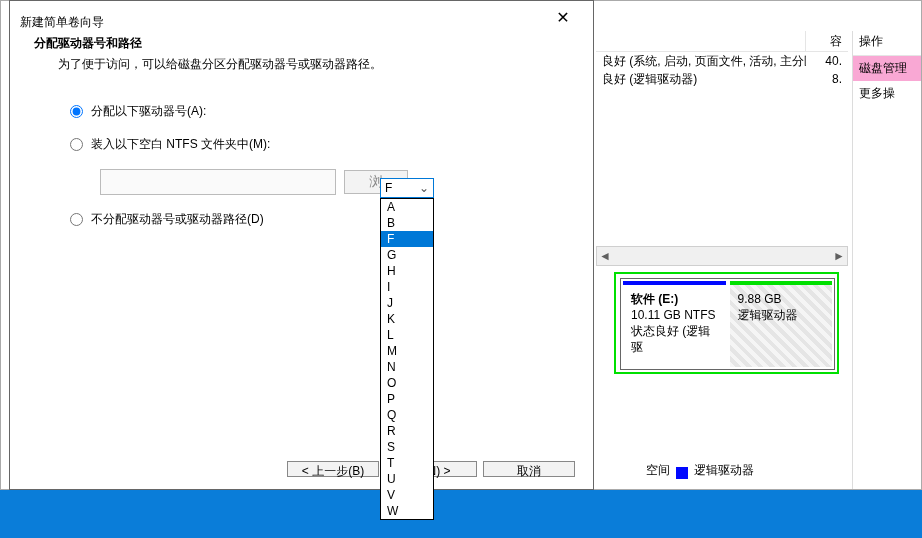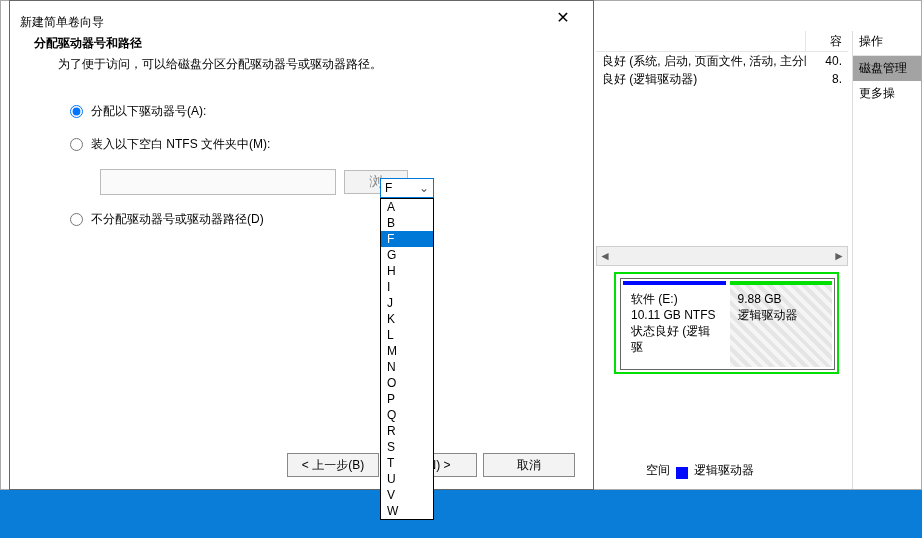--- a/index.html
+++ b/index.html
@@ -7,30 +7,30 @@
 .bg-window .bg-content{position:absolute;left:595px;top:30px;right:0;bottom:0}
 .bg-table{position:absolute;left:0;top:0;right:73px;font-size:12px}
 .bg-th{height:20px;border-bottom:1px solid #e5e5e5;display:flex}
 .bg-th .c1{flex:1;padding:2px 6px}
 .bg-th .c2{width:30px;padding:2px 6px;border-left:1px solid #e5e5e5;text-align:right}
 .bg-row{display:flex;height:18px;align-items:center}
 .bg-row .c1{flex:1;padding:0 6px;white-space:nowrap;overflow:hidden}
 .bg-row .c2{width:30px;padding:0 6px;text-align:right}
 .side-panel{position:absolute;right:0;top:0;width:68px;bottom:0;border-left:1px solid #dcdcdc}
 .side-head{height:20px;padding:2px 6px;border-bottom:1px solid #e5e5e5;font-weight:normal}
-.side-item{padding:4px 6px;background:#a3a3a3}
+.side-item{padding:4px 6px;background:#f9a8d4}
 .side-more{padding:4px 6px;text-align:left}
 .hscroll{position:absolute;left:0;right:73px;top:215px;height:18px;background:#f0f0f0;border:1px solid #cfcfcf;display:flex;align-items:center}
 .hscroll .btn{width:16px;height:16px;display:flex;align-items:center;justify-content:center;color:#606060}
 .hscroll .track{flex:1}
 .vol-box{position:absolute;left:15px;right:80px;top:243px;height:99px;border:1px solid #666;display:flex}
 .vol-box .vol{flex:1;margin:2px;border-top:4px solid;padding:6px 8px;font-size:12px;line-height:16px}
 .vol-box .vol.blue{border-top-color:#0008ff;border-right:0}
 .vol-box .vol.green{border-top-color:#00e000;background:repeating-linear-gradient(45deg,#f5f5f5,#f5f5f5 4px,#e5e5e5 4px,#e5e5e5 8px)}
-.vol-box .vol .t{font-weight:normal}
+.vol-box .vol .t{font-weight:bold}
 .legend{position:absolute;left:50px;right:80px;top:430px;height:18px;display:flex;align-items:flex-end;gap:6px}
 .legend .sw{width:12px;height:12px;background:#0008ff;display:inline-block}
 .dialog{position:absolute;left:9px;top:0;width:585px;height:490px;background:#fff;border:1px solid #666;box-sizing:border-box}
 .dialog .titlebar{height:30px;display:flex;align-items:flex-end;padding:0 10px}
 .dialog .titlebar .title{flex:1}
 .dialog .titlebar .close{width:40px;height:28px;display:flex;align-items:center;justify-content:center;font-size:16px;cursor:pointer}
 .dialog .head{padding:4px 24px 10px 24px}
 .dialog .head .h1{font-weight:bold;margin-bottom:4px}
 .dialog .head .h2{padding-left:24px}
 .dialog .body{padding:20px 60px}
@@ -39,21 +39,21 @@
 .path-row{display:flex;align-items:center;gap:8px;margin:4px 0 16px 30px}
 .path-row input[type=text]{width:230px;height:22px;border:1px solid #bbb;background:#fafafa}
 .path-row button{height:24px;width:64px;background:#f3f3f3;border:1px solid #bbb;color:#888}
 .drive-select{position:absolute;left:370px;top:177px;width:54px;height:20px;border:1px solid #0078d7;background:#fff;display:flex;align-items:center;padding:0 4px;font-size:12px;box-sizing:border-box;cursor:pointer}
 .drive-select .v{flex:1}
 .drive-select .arrow{color:#555}
 .drive-list{position:absolute;left:370px;top:197px;width:54px;border:1px solid #000;background:#fff;max-height:340px;overflow:visible;z-index:10;box-sizing:border-box}
 .drive-list .o{padding:0 6px;height:16px;line-height:16px;font-size:12px;cursor:pointer}
 .drive-list .o.sel{background:#0078d7;color:#fff}
 .dlg-btns{position:absolute;left:0;right:0;bottom:12px;display:flex;justify-content:flex-end;gap:6px;padding:0 18px}
-.dlg-btns button{width:92px;height:24px;background:#f3f3f3;border:1px solid #888;cursor:pointer;font-size:12px}
+.dlg-btns button{width:92px;height:16px;background:#f3f3f3;border:1px solid #888;cursor:pointer;font-size:12px}
 .green-frame{border:2px solid #00e000;position:absolute;left:614px;top:272px;width:225px;height:102px;pointer-events:none;box-sizing:border-box}
 </style>
 </head>
 <body>
 
 <div class="bg-window">
   <div class="bg-content">
     <div class="bg-table">
       <div class="bg-th">
         <div class="c1"></div>

